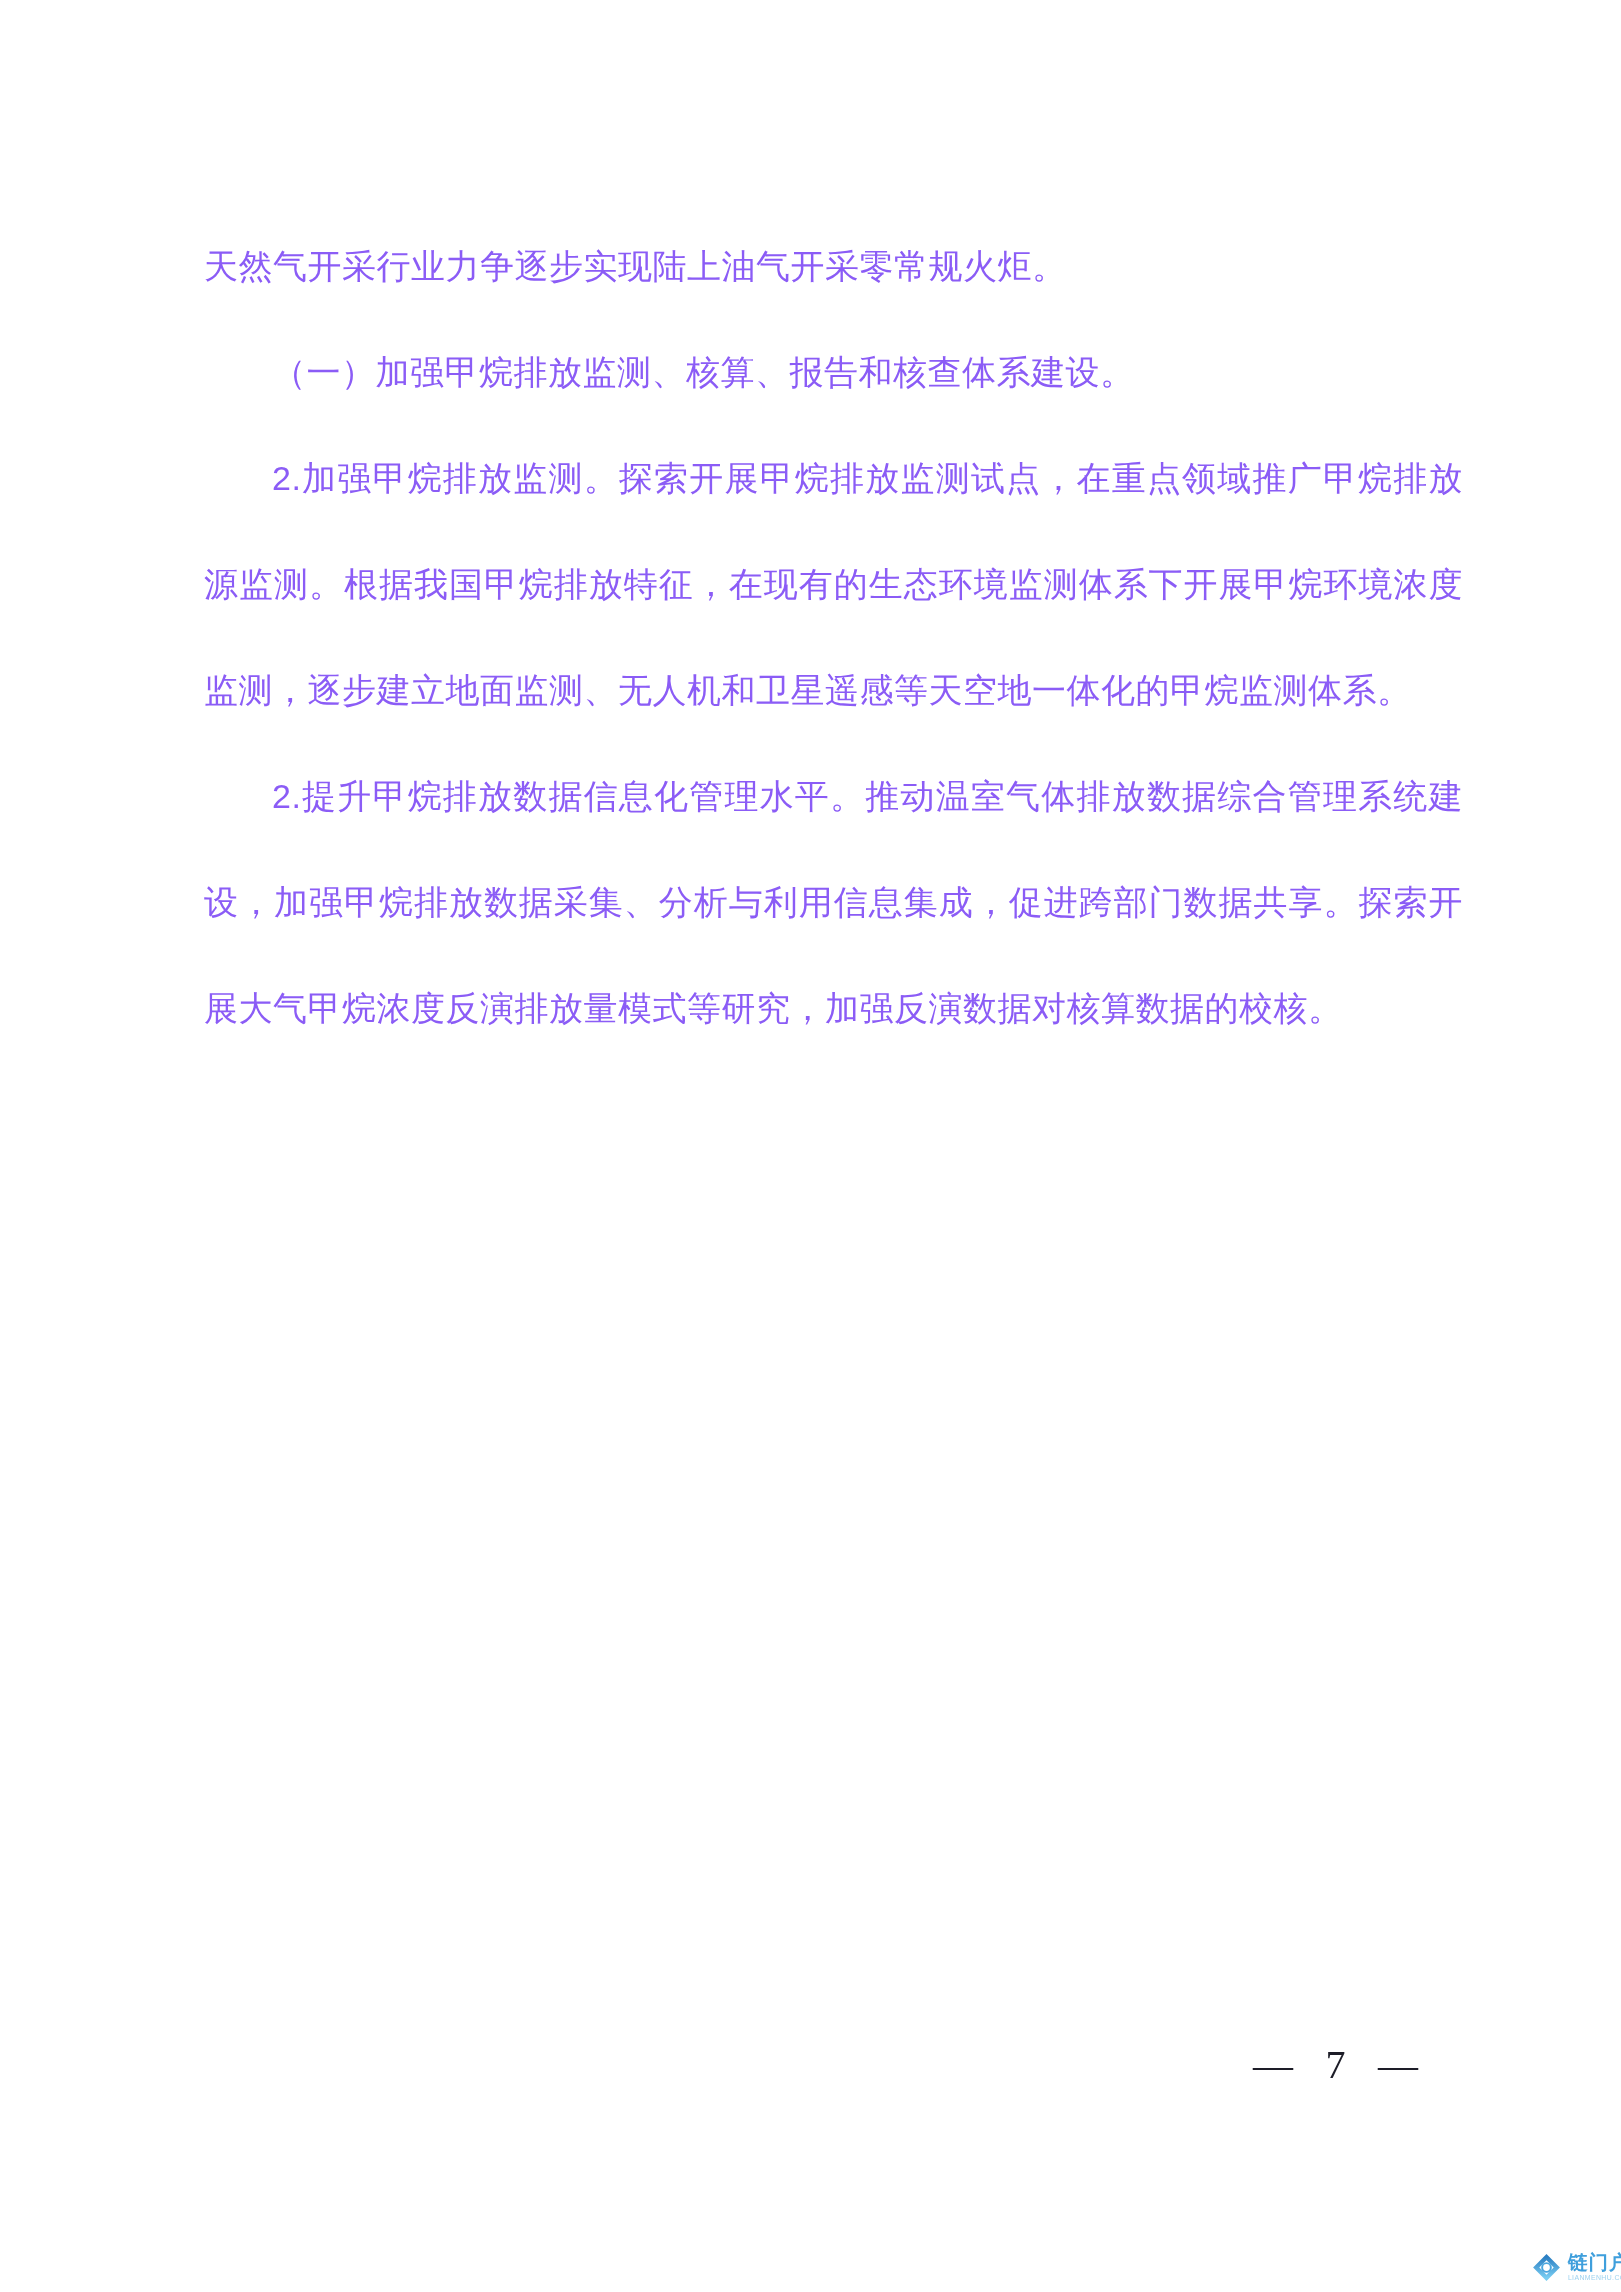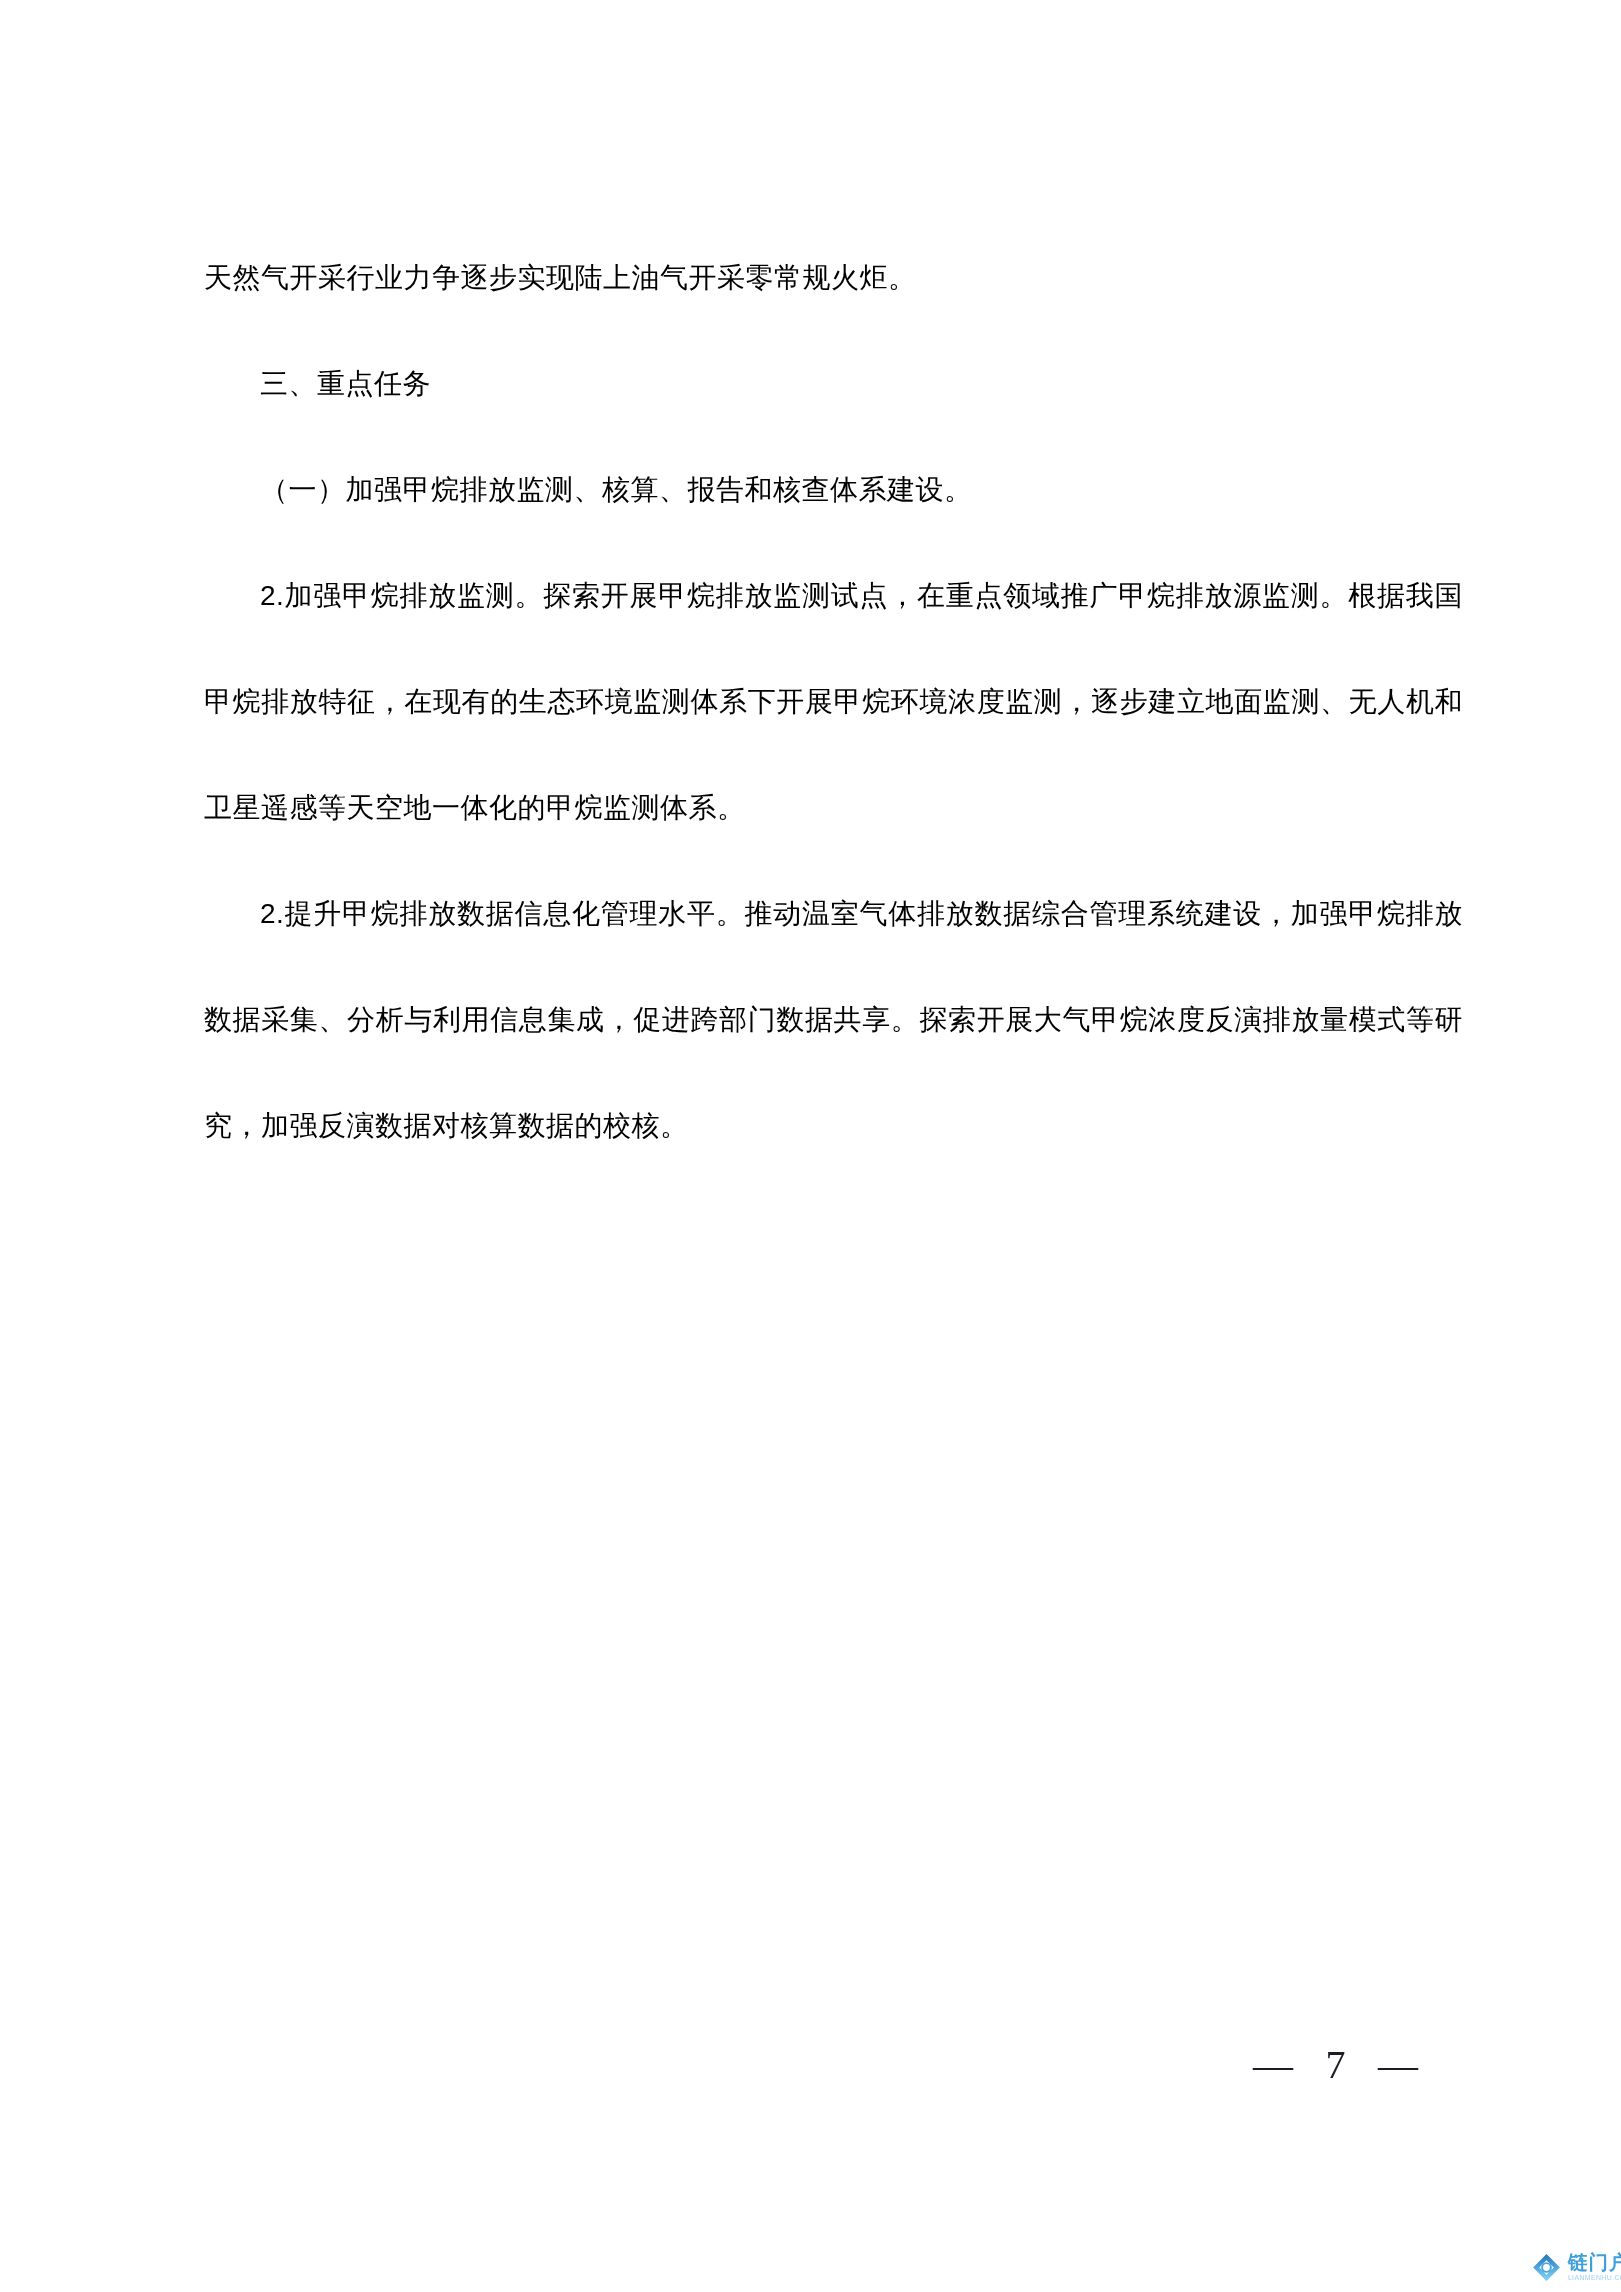--- a/index.html
+++ b/index.html
@@ -7,25 +7,25 @@
     position: relative;
     width: 1621px;
     height: 2293px;
     background: #ffffff;
     overflow: hidden;
     font-family: "Liberation Sans", sans-serif;
   }
   .doc-body {
     position: absolute;
     left: 204px;
-    top: 225px;
+    top: 213px;
     width: 1259px;
-    font-size: 28px;
+    font-size: 34px;
     line-height: 106px;
-    color: #000000;
+    color: #8b5cf6;
     text-align: justify;
     letter-spacing: 0.5px;
   }
   .doc-body p {
     margin: 0;
     text-indent: 2em;
   }
   .doc-body p.continuation { text-indent: 0; }
   .doc-body p.sub-heading { font-weight: normal; }
   .page-number {
@@ -63,21 +63,20 @@
     letter-spacing: 0.4px;
   }
 </style>
 </head>
 <body>
 
 <div class="page">
 
   <div class="doc-body">
     <p class="continuation">天然气开采行业力争逐步实现陆上油气开采零常规火炬。</p>
-    <p class="section-heading">三、重点任务</p>
     <p class="sub-heading">（一）加强甲烷排放监测、核算、报告和核查体系建设。</p>
     <p>2.加强甲烷排放监测。探索开展甲烷排放监测试点，在重点领域推广甲烷排放源监测。根据我国甲烷排放特征，在现有的生态环境监测体系下开展甲烷环境浓度监测，逐步建立地面监测、无人机和卫星遥感等天空地一体化的甲烷监测体系。</p>
     <p>2.提升甲烷排放数据信息化管理水平。推动温室气体排放数据综合管理系统建设，加强甲烷排放数据采集、分析与利用信息集成，促进跨部门数据共享。探索开展大气甲烷浓度反演排放量模式等研究，加强反演数据对核算数据的校核。</p>
   </div>
 
   <div class="page-number">
     <span>—</span>
     <span>7</span>
     <span>—</span>
   </div>

